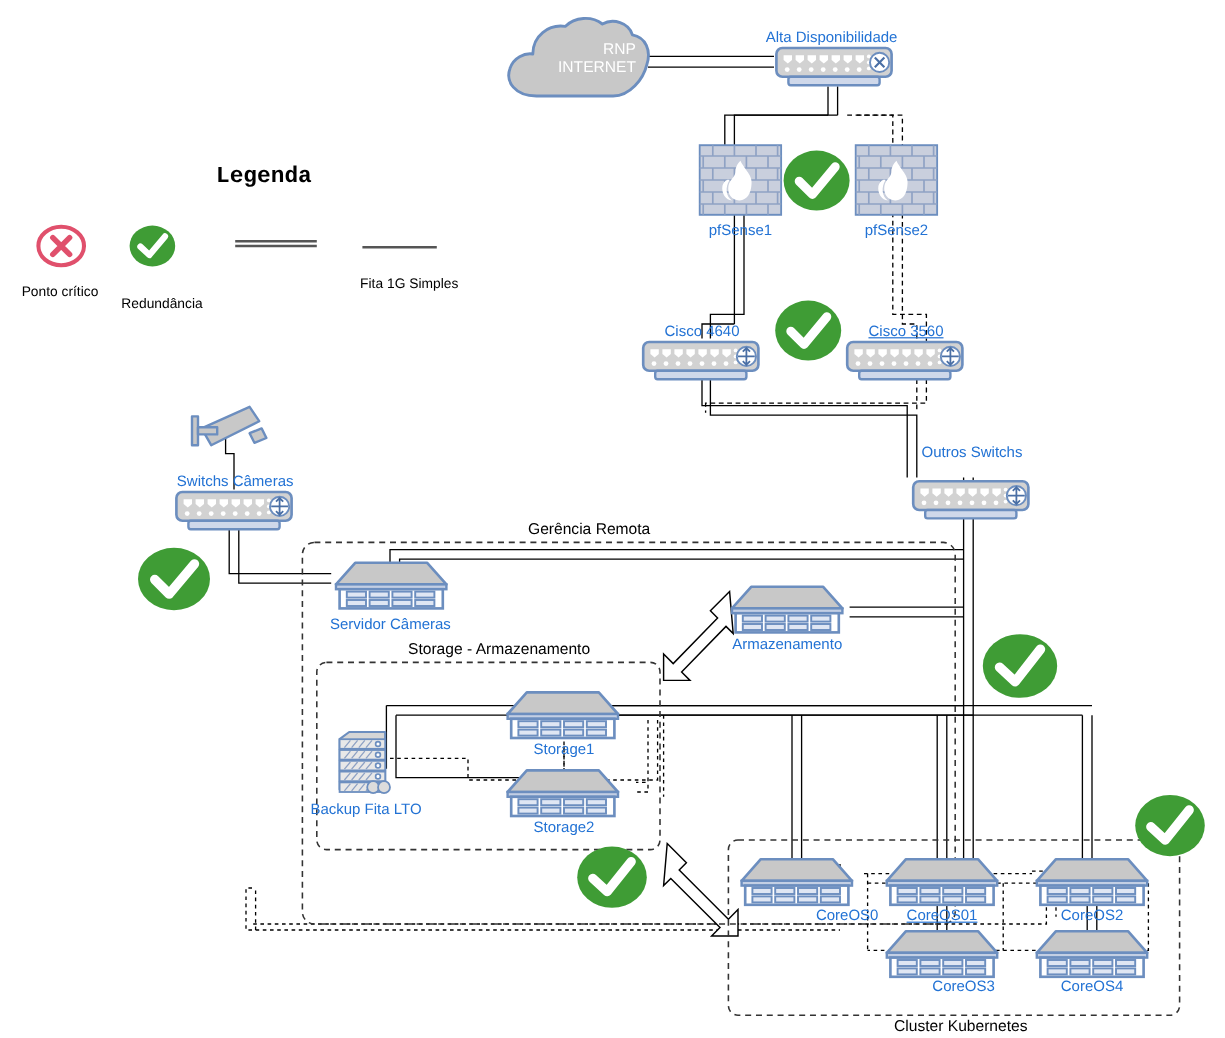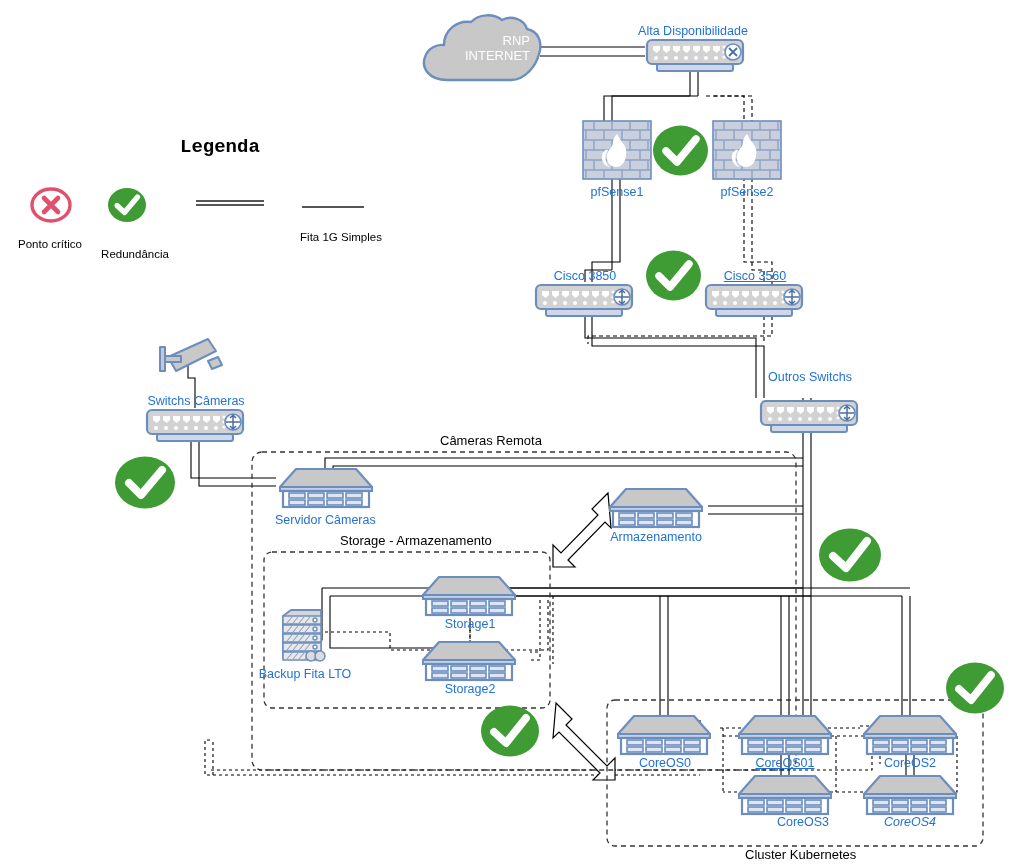--- a/index.html
+++ b/index.html
@@ -235,21 +235,21 @@
   </div>
   <div class="lbl" style="left:697px;top:185px;width:100px;">pfSense2</div>
 
   <div class="ok" style="left:652px;top:124px;">
     <svg width="57" height="53" viewBox="0 0 57 53">
       <ellipse cx="28.5" cy="26.5" rx="27.5" ry="25" fill="#3f9c35"></ellipse>
       <path d="M14 27 L25 38 L44 15" fill="none" stroke="#ffffff" stroke-width="7.5" stroke-linecap="round" stroke-linejoin="round"></path>
     </svg>
   </div>
 
-  <div class="lbl" style="left:535px;top:269px;width:100px;">Cisco 3850</div>
+  <div class="lbl" style="left:535px;top:269px;width:100px;">Cisco 4640</div>
   <div class="node" style="left:534px;top:283px;">
     <svg width="102" height="36" viewBox="0 0 102 36">
       <rect x="2" y="2" width="96" height="24" rx="5" fill="#d2d2d2" stroke="#6c8ebf" stroke-width="2.2"></rect>
       <rect x="12" y="26" width="76" height="7" rx="2" fill="#cfd8ea" stroke="#6c8ebf" stroke-width="2"></rect>
       <g fill="#ffffff">
         <path d="M8 8 h7 v4 l-3.5 3 L8 12 Z"></path>
           <path d="M18 8 h7 v4 l-3.5 3 L18 12 Z"></path>
         <path d="M28 8 h7 v4 l-3.5 3 L28 12 Z"></path>
           <path d="M38 8 h7 v4 l-3.5 3 L38 12 Z"></path>
         <path d="M48 8 h7 v4 l-3.5 3 L48 12 Z"></path>
@@ -374,21 +374,21 @@
       <path d="M88 7 V21 M81 14 H95 M85 10 L88 7 L91 10 M85 18 L88 21 L91 18" stroke="#4a6fa5" stroke-width="1.5" fill="none"></path>
     </svg>
   </div>
   <div class="ok" style="left:114px;top:455px;">
     <svg width="62" height="55" viewBox="0 0 62 55">
       <ellipse cx="31" cy="27.5" rx="30" ry="26" fill="#3f9c35"></ellipse>
       <path d="M15 28 L27 40 L48 15" fill="none" stroke="#ffffff" stroke-width="8" stroke-linecap="round" stroke-linejoin="round"></path>
     </svg>
   </div>
 
-  <div class="zone-lbl" style="left:440px;top:433px;">Câmeras Remota</div>
+  <div class="zone-lbl" style="left:440px;top:433px;">Gerência Remota</div>
   <div class="zone-lbl" style="left:340px;top:533px;">Storage - Armazenamento</div>
   <div class="zone-lbl" style="left:745px;top:847px;">Cluster Kubernetes</div>
 
   <div class="node" style="left:276px;top:466px;">
     <svg width="100" height="44" viewBox="0 0 100 44">
       <path d="M20 3 H80 L96 21 H4 Z" fill="#c8c8c8" stroke="#6c8ebf" stroke-width="2.2" stroke-linejoin="round"></path>
       <rect x="4" y="21" width="92" height="4" fill="#c3cfe4" stroke="#6c8ebf" stroke-width="2"></rect>
       <rect x="7" y="25" width="86" height="16" fill="#ffffff" stroke="#6c8ebf" stroke-width="2.2"></rect>
       <g fill="#dfe6f3" stroke="#6c8ebf" stroke-width="1.6">
         <rect x="13" y="27" width="16" height="5"></rect>
@@ -522,21 +522,21 @@
           <rect x="32" y="27" width="16" height="5"></rect>
         <rect x="51" y="27" width="16" height="5"></rect>
           <rect x="70" y="27" width="16" height="5"></rect>
         <rect x="13" y="34" width="16" height="5"></rect>
           <rect x="32" y="34" width="16" height="5"></rect>
         <rect x="51" y="34" width="16" height="5"></rect>
           <rect x="70" y="34" width="16" height="5"></rect>
       </g>
     </svg>
   </div>
-  <div class="lbl" style="left:615px;top:756px;width:100px;">CoreOS0</div>
+  <div class="lbl" style="left:615px;top:756px;width:100px;padding-left:41px;">CoreOS0</div>
 
   <div class="node" style="left:735px;top:713px;">
     <svg width="100" height="44" viewBox="0 0 100 44">
       <path d="M20 3 H80 L96 21 H4 Z" fill="#c8c8c8" stroke="#6c8ebf" stroke-width="2.2" stroke-linejoin="round"></path>
       <rect x="4" y="21" width="92" height="4" fill="#c3cfe4" stroke="#6c8ebf" stroke-width="2"></rect>
       <rect x="7" y="25" width="86" height="16" fill="#ffffff" stroke="#6c8ebf" stroke-width="2.2"></rect>
       <g fill="#dfe6f3" stroke="#6c8ebf" stroke-width="1.6">
         <rect x="13" y="27" width="16" height="5"></rect>
           <rect x="32" y="27" width="16" height="5"></rect>
         <rect x="51" y="27" width="16" height="5"></rect>
@@ -598,15 +598,15 @@
           <rect x="32" y="27" width="16" height="5"></rect>
         <rect x="51" y="27" width="16" height="5"></rect>
           <rect x="70" y="27" width="16" height="5"></rect>
         <rect x="13" y="34" width="16" height="5"></rect>
           <rect x="32" y="34" width="16" height="5"></rect>
         <rect x="51" y="34" width="16" height="5"></rect>
           <rect x="70" y="34" width="16" height="5"></rect>
       </g>
     </svg>
   </div>
-  <div class="lbl" style="left:860px;top:815px;width:100px;font-style:italic;">CoreOS4</div>
+  <div class="lbl" style="left:860px;top:815px;width:100px;">CoreOS4</div>
 
 </div>
 
 </body></html>

